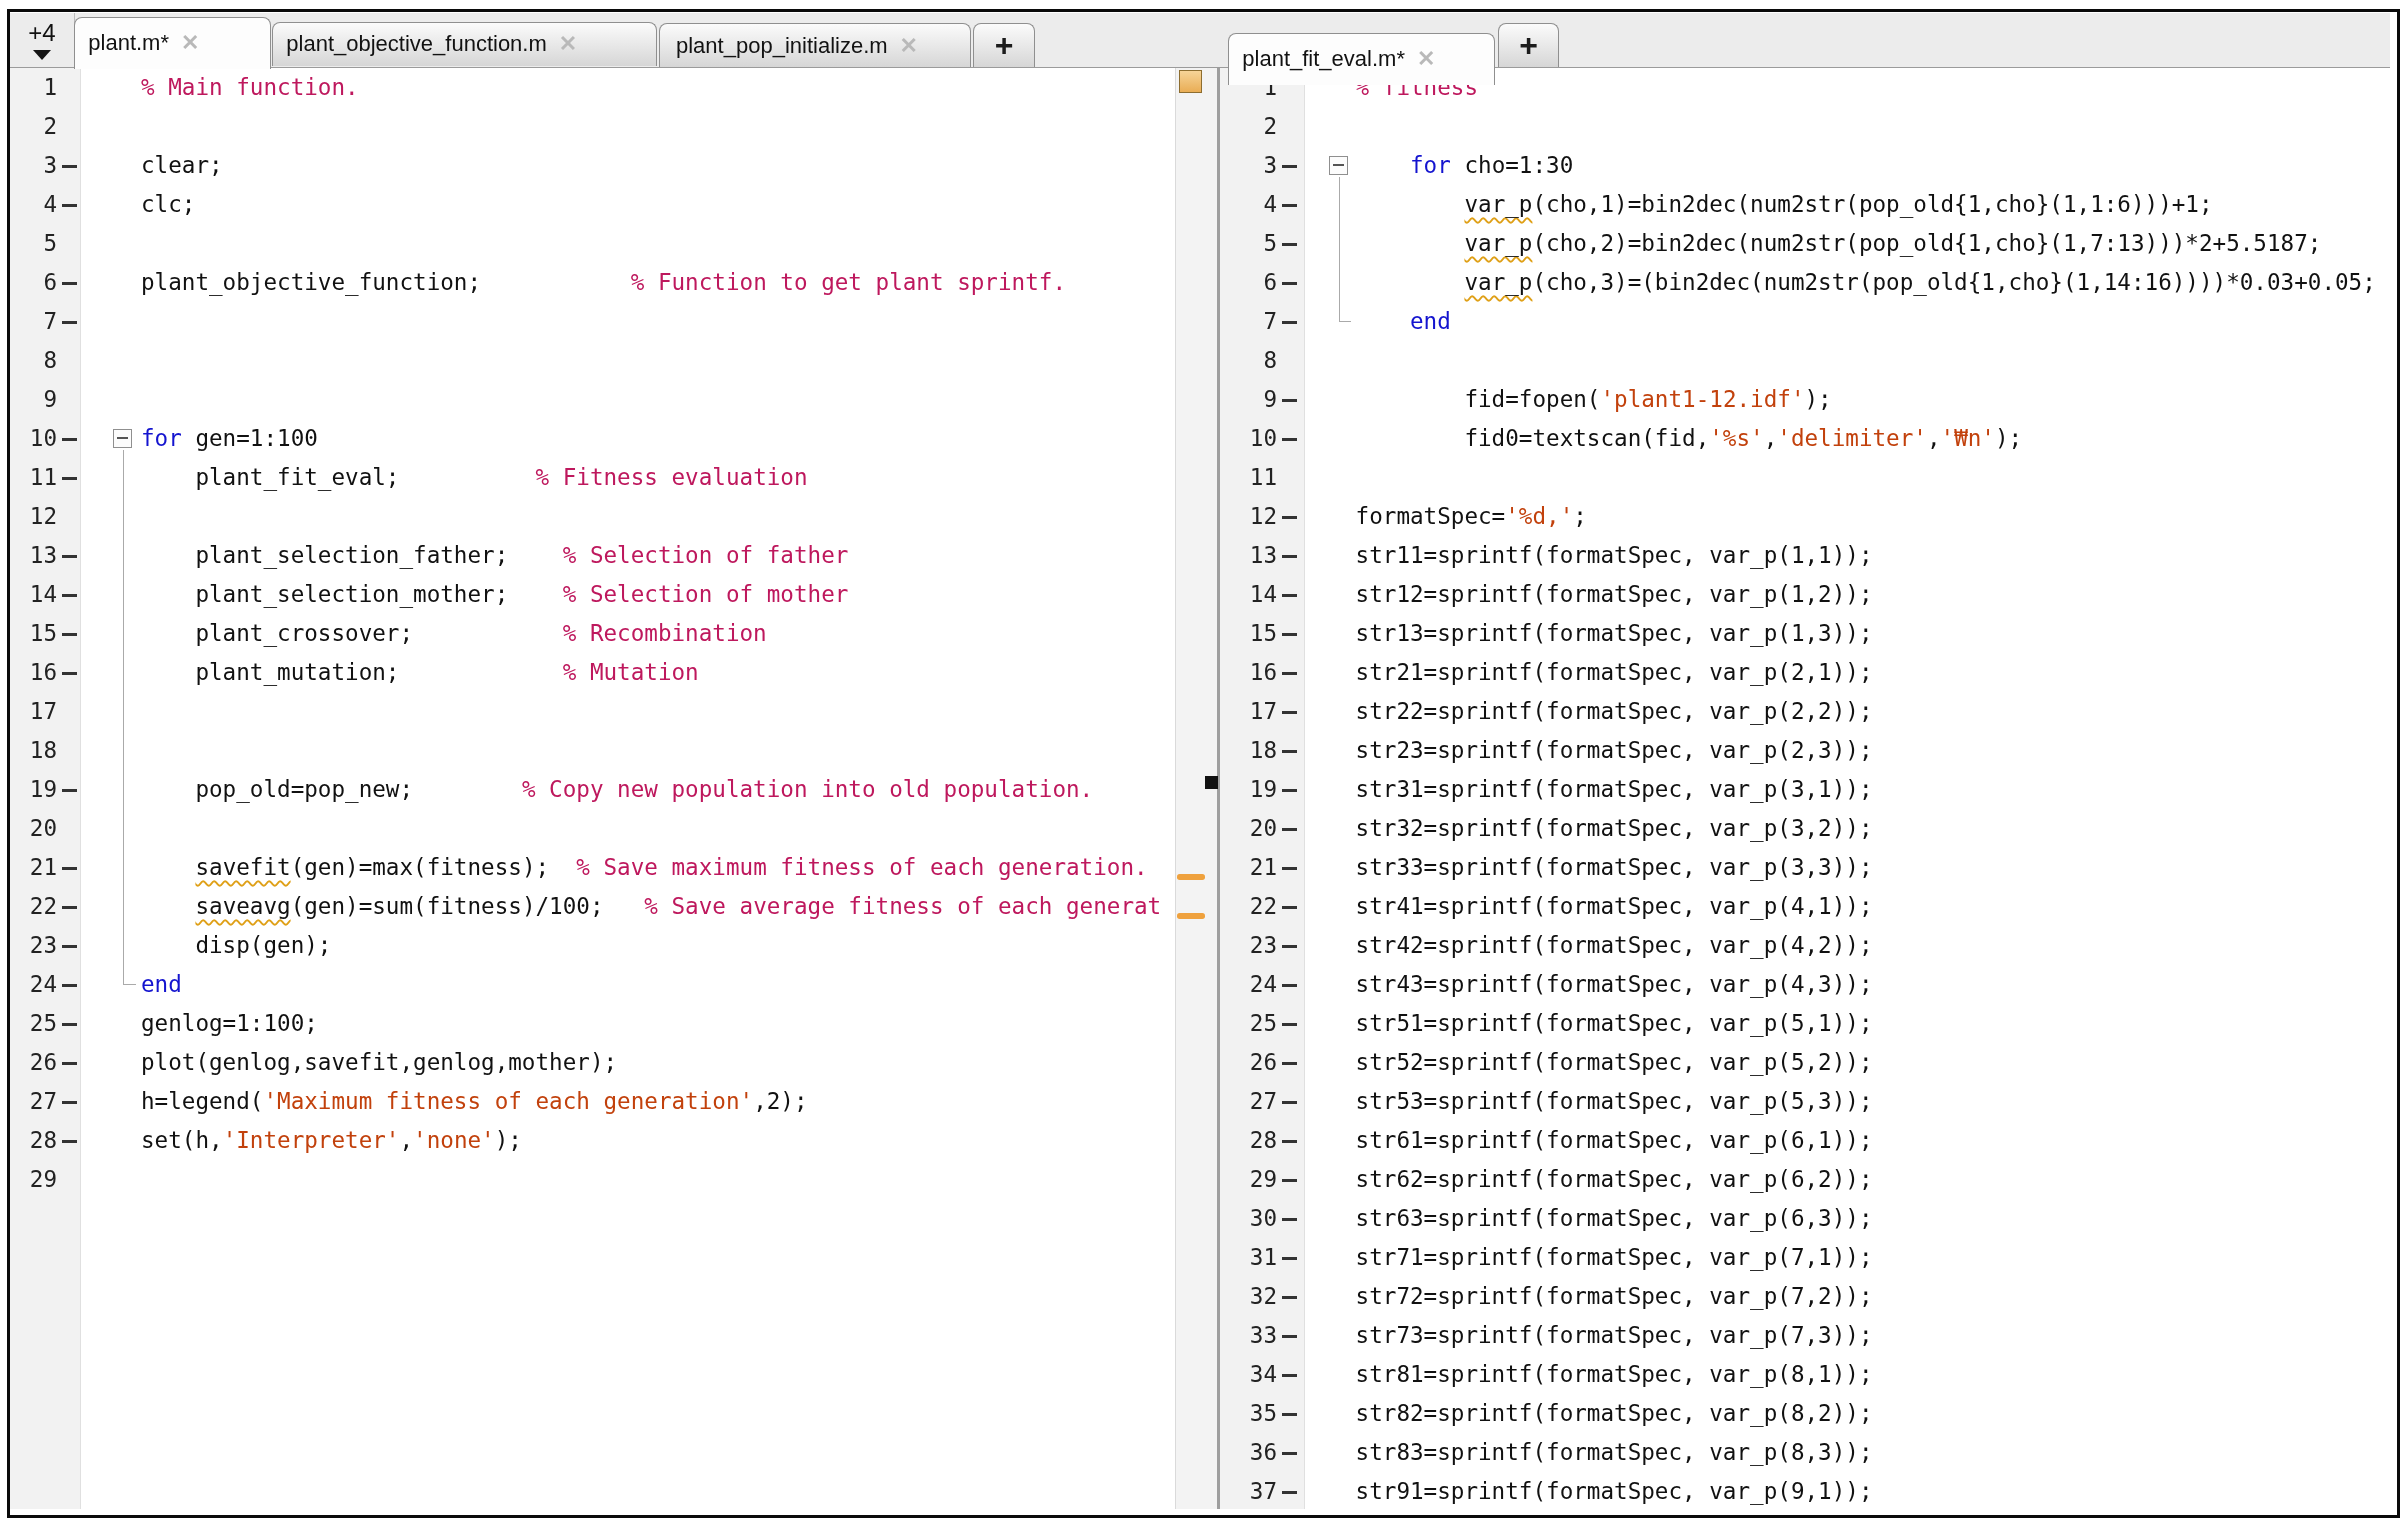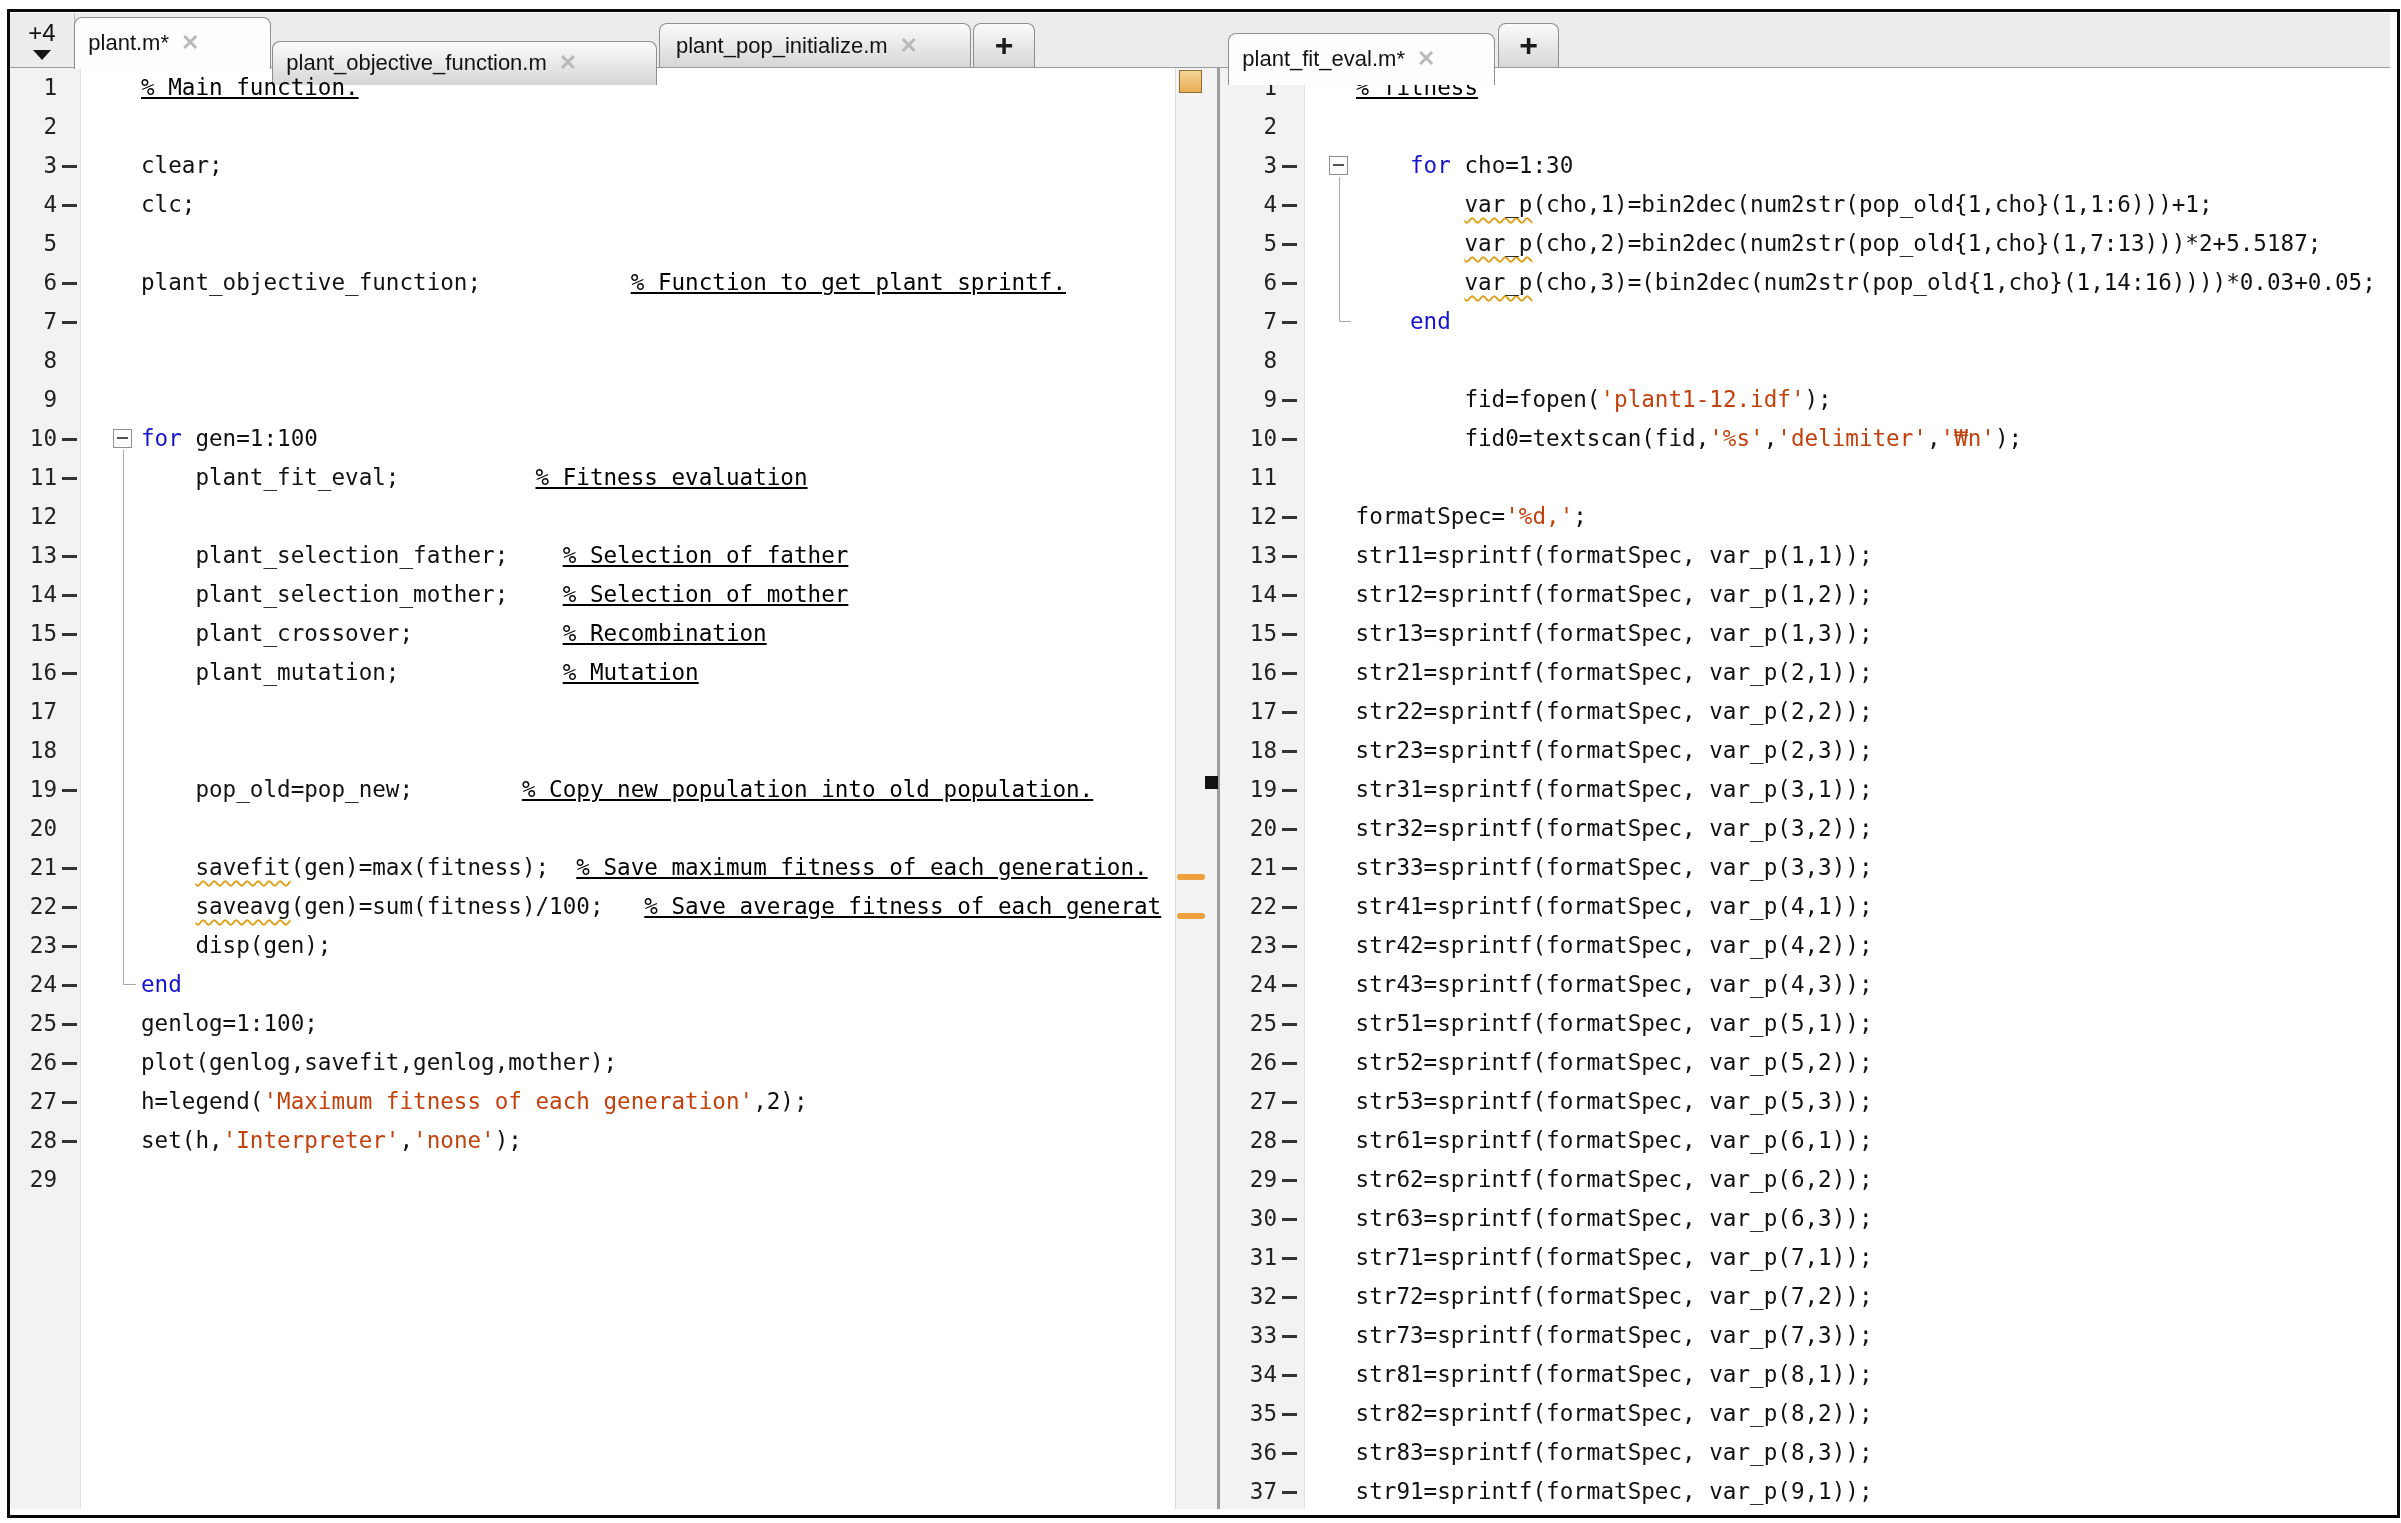--- a/index.html
+++ b/index.html
@@ -46,41 +46,41 @@
   .left-rows .foldc{width:61px;--fc:43px;}
   .right-rows .foldc{width:52px;--fc:35px;}
   .fbox{position:absolute;top:10px;left:calc(var(--fc) - 10px);width:17.3px;height:17.3px;
         border:1.3px solid #8f8f8f;background:#fcfcfc;}
   .fbox:after{content:"";position:absolute;left:3.3px;right:3.3px;top:7.3px;height:2px;background:#555;}
   .fv{position:absolute;left:var(--fc);width:1.3px;background:#aaa;top:0;bottom:0;}
   .fv.fb{top:31px;}
   .fv.half{bottom:auto;height:20px;}
   .fh{position:absolute;top:19px;left:var(--fc);width:12.6px;height:1.3px;background:#aaa;}
   .code{flex:1;white-space:pre;overflow:hidden;}
-  .cm{color:#000000;text-decoration:underline;}
+  .cm{color:#be185d;}
   .kw{color:#1414cf;}
   .str{color:#c2410c;}
   .wrn{text-decoration:underline;text-decoration-style:wavy;text-decoration-color:#dfa017;
        text-decoration-thickness:2px;text-underline-offset:5.3px;margin-top:36px;}
 </style>
 </head>
 <body>
 
 <div class="abs" id="frame"></div>
 
 <div class="abs" id="tabbar">
   <div class="abs ovf">
     <span>+4</span>
     <span class="tri"></span>
   </div>
   <div class="abs tab active" style="left:64px;top:4px;width:197px;height:52px;">
     <span>plant.m*</span>
     <span class="x">✕</span>
   </div>
-  <div class="abs tab" style="left:262px;top:28px;width:385px;height:44px;">
+  <div class="abs tab" style="left:262px;top:9px;width:385px;height:44px;">
     <span>plant_objective_function.m</span>
     <span class="x">✕</span>
   </div>
   <div class="abs tab" style="left:649px;top:10.6px;width:312px;height:44px;padding-left:16px;">
     <span>plant_pop_initialize.m</span>
     <span class="x">✕</span>
   </div>
   <div class="abs tab plus" style="left:963px;top:10.6px;width:62px;height:44px;">
     <span>+</span>
   </div>

